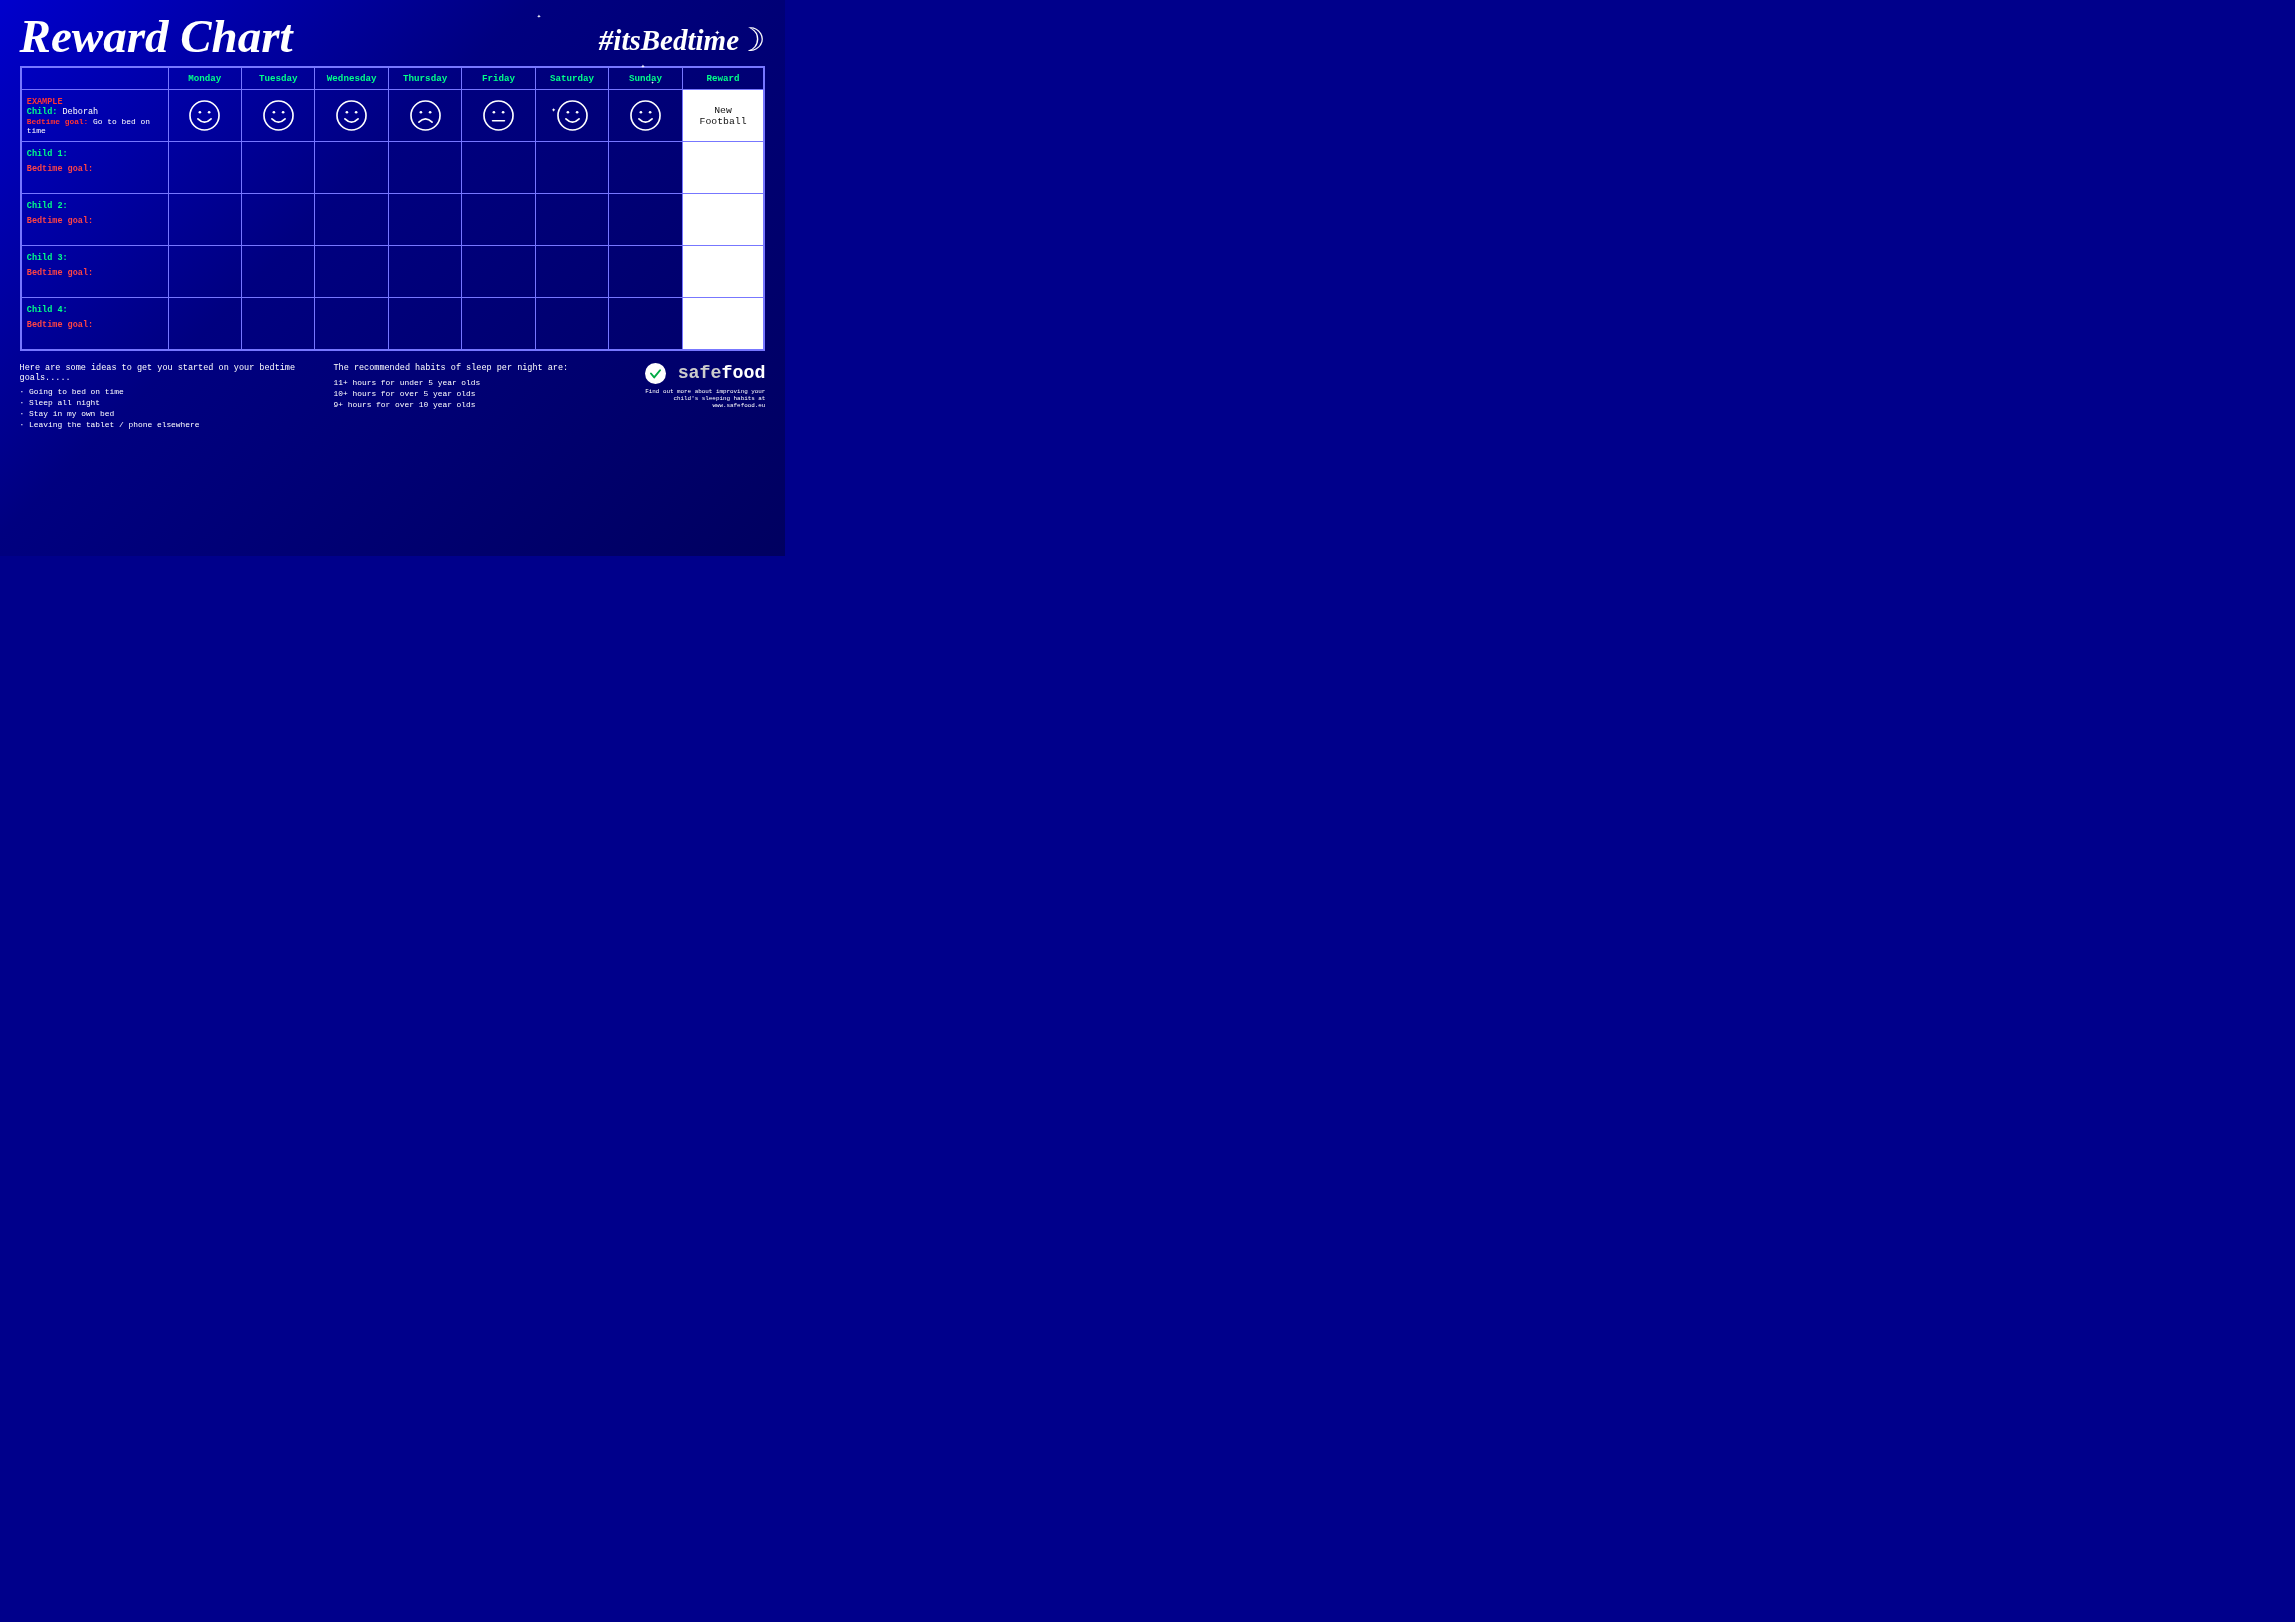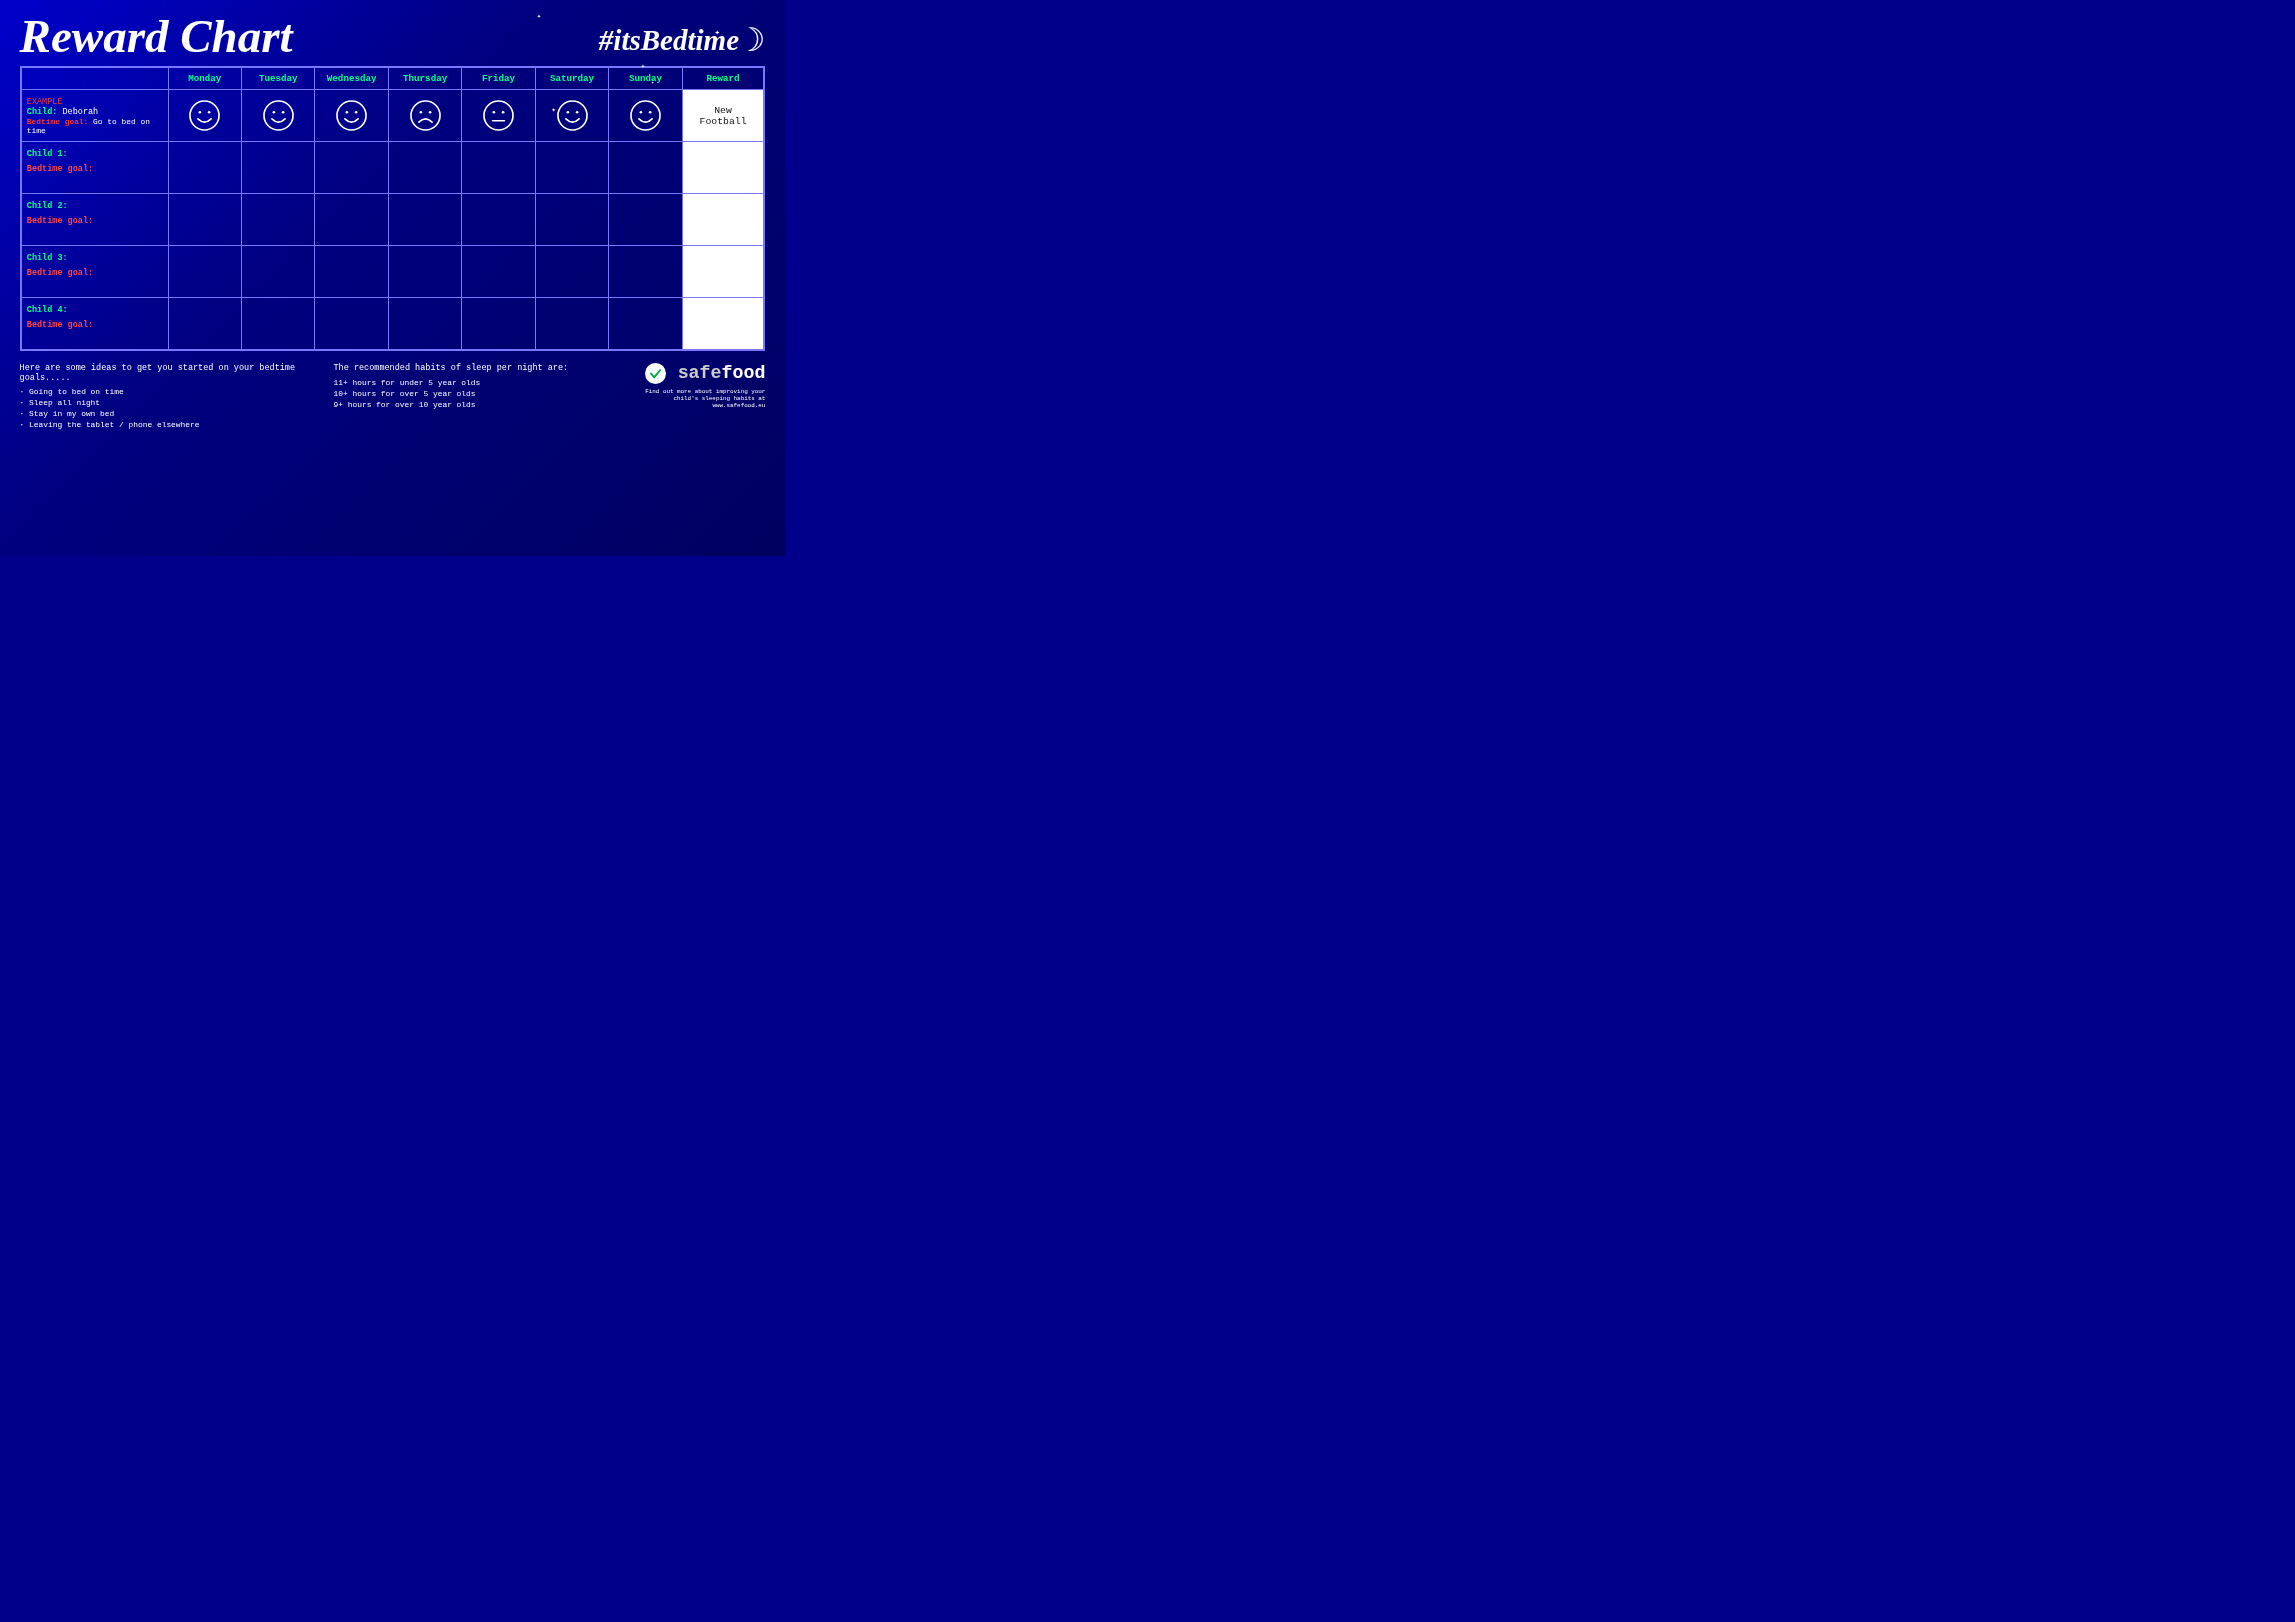--- a/index.html
+++ b/index.html
@@ -106,21 +106,21 @@
     }
 
     .label-cell {
       text-align: left;
       vertical-align: top;
       padding: 6.5px 5.2px;
     }
 
     .example-label {
       color: #ff3333;
-      font-weight: normal;
+      font-weight: bold;
       font-size: 8.5px;
       font-family: 'Courier New', Courier, monospace;
     }
 
     .child-name {
       font-size: 8.5px;
       color: white;
       font-family: 'Courier New', Courier, monospace;
     }
 

